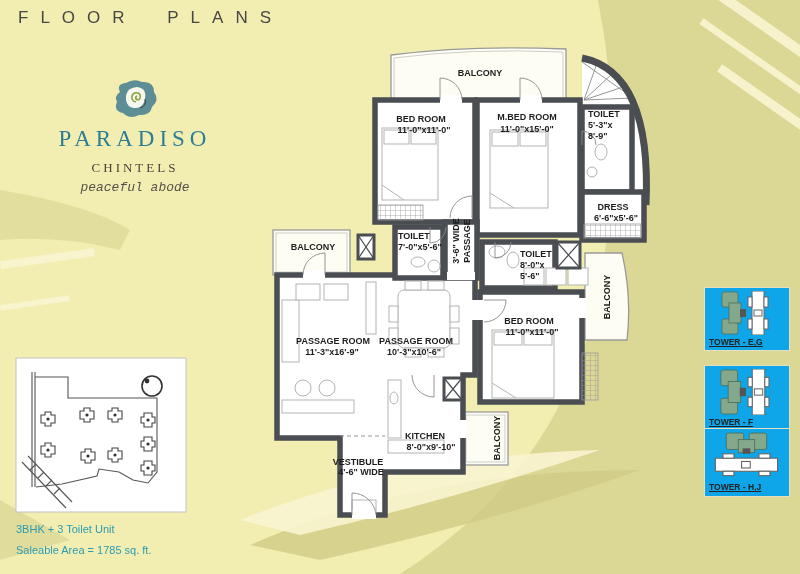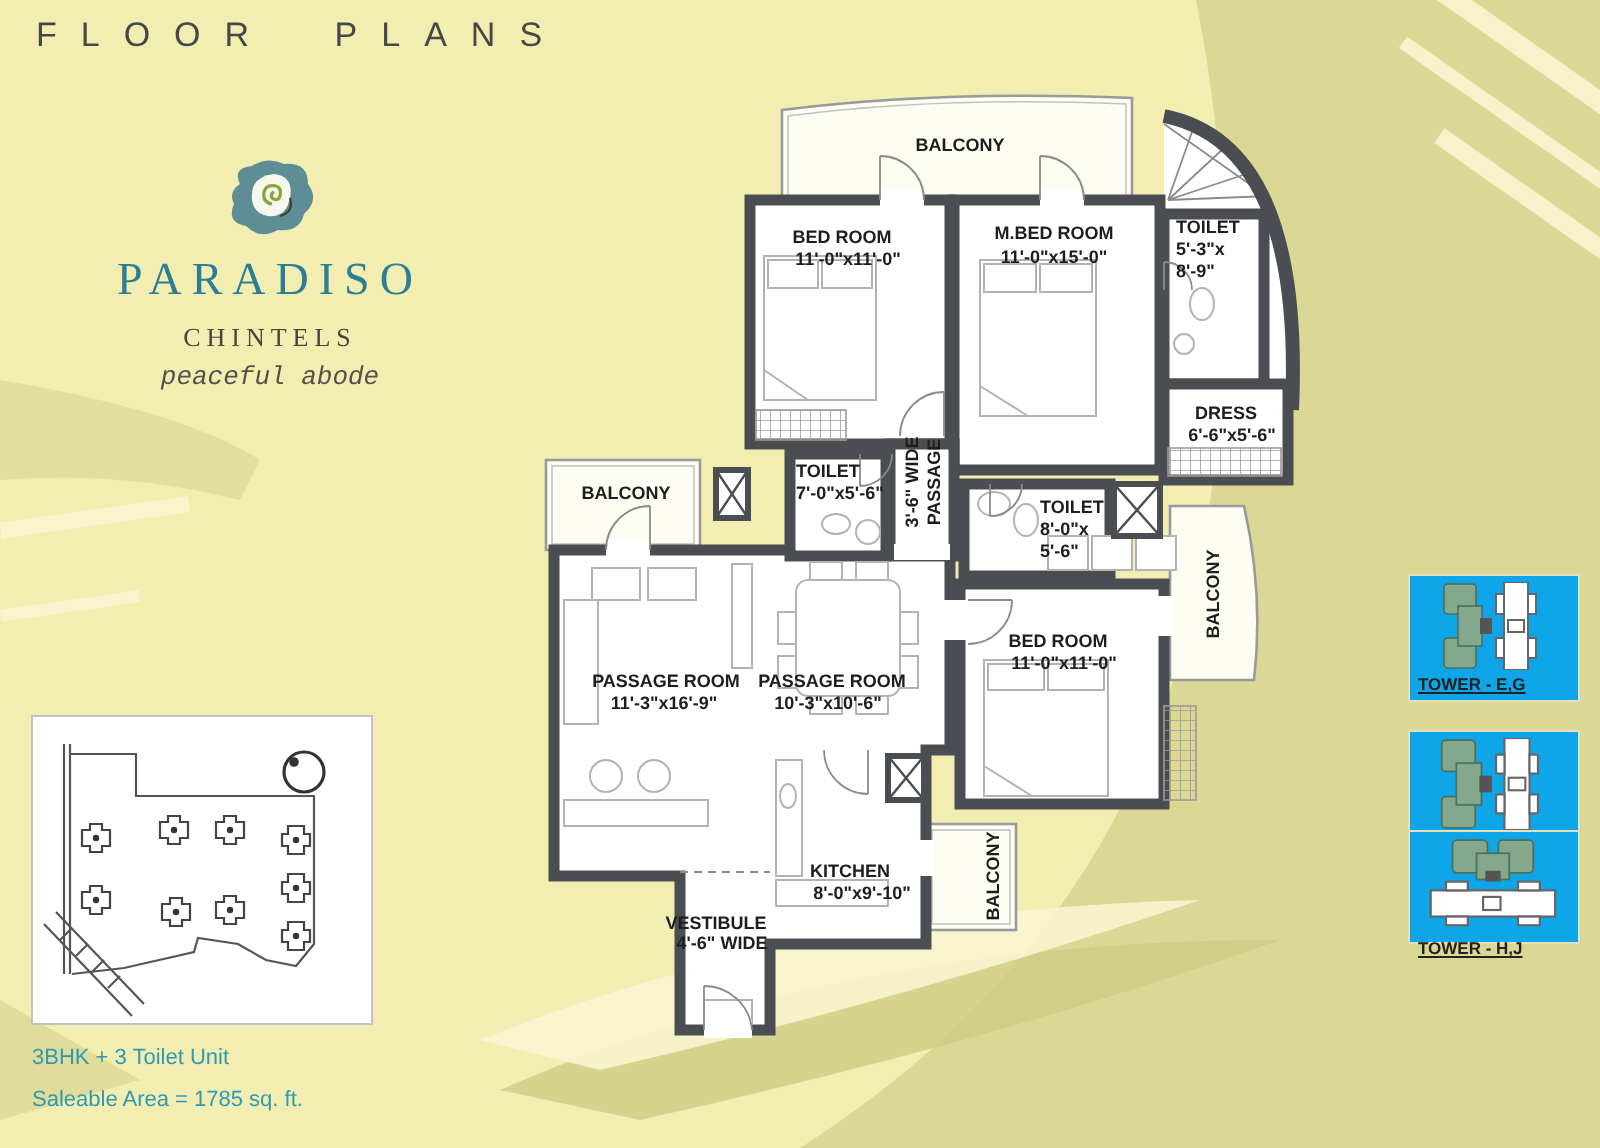--- a/index.html
+++ b/index.html
@@ -303,21 +303,21 @@
       <rect x="36" y="0" width="12" height="44"></rect>
       <rect x="32" y="8" width="4" height="9"></rect>
         <rect x="48" y="8" width="4" height="9"></rect>
       <rect x="32" y="27" width="4" height="9"></rect>
         <rect x="48" y="27" width="4" height="9"></rect>
       <rect x="38" y="19" width="8" height="6"></rect>
     </g>
   </svg>
   <span class="tlabel">TOWER - F</span>
 </div>
-<div class="tcard" style="top:415px;height:57px">
+<div class="tcard" style="top:428px;height:69px">
   <svg width="76" height="48" viewBox="0 0 62 44">
     <g fill="#84a88c" stroke="#4e6e58" stroke-width="0.8">
       <rect x="12" y="1" width="16" height="15" rx="2"></rect>
       <rect x="33" y="1" width="16" height="15" rx="2"></rect>
       <rect x="23" y="7" width="15" height="12"></rect>
     </g>
     <rect x="27" y="15" width="7" height="5" fill="#555"></rect>
     <g fill="#fff" stroke="#666" stroke-width="1">
       <rect x="2" y="24" width="57" height="12"></rect>
       <rect x="9" y="20" width="10" height="4"></rect>

